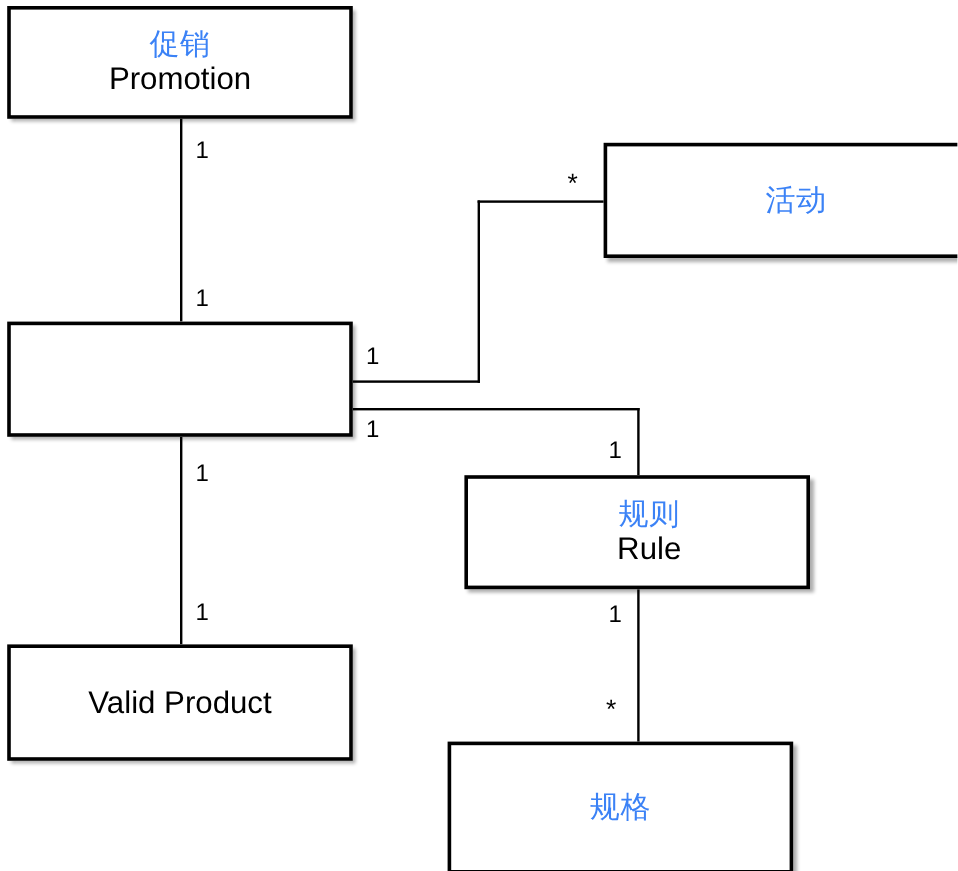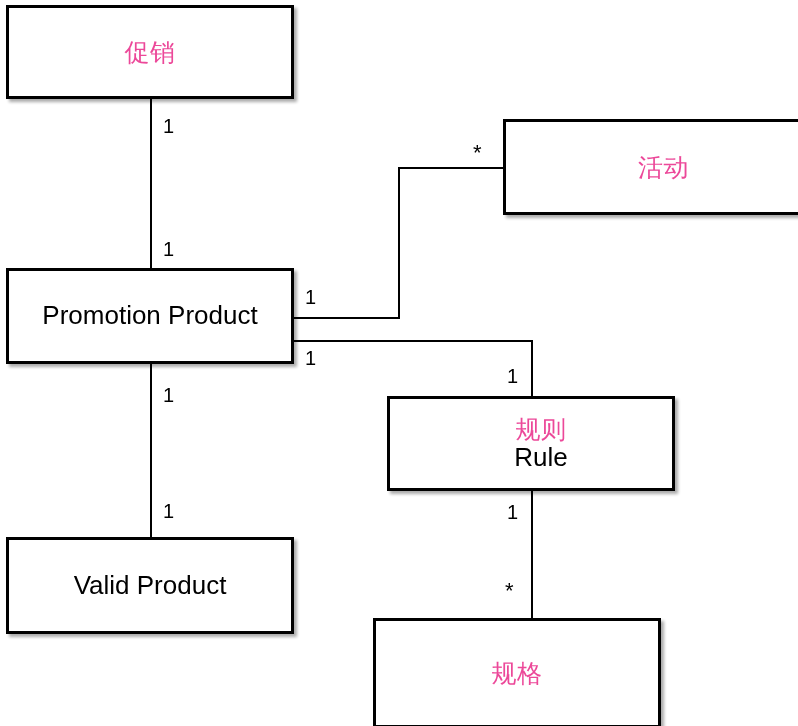--- a/index.html
+++ b/index.html
@@ -28,21 +28,21 @@
     box-shadow: 3px 3px 3px rgba(0,0,0,0.33);
     display: flex;
     flex-direction: column;
     align-items: center;
     justify-content: center;
     z-index: 3;
   }
   .node-cn {
     font-size: 25px;
     line-height: 1.12;
-    color: #ec4899;
+    color: #3b82f6;
     white-space: nowrap;
     letter-spacing: 0.5px;
   }
   .node-en {
     font-size: 26px;
     line-height: 1.14;
     color: #000000;
     white-space: nowrap;
   }
 
@@ -83,26 +83,26 @@
       <div class="edge-h" style="left: 293px; top: 317px; width: 107px;"></div>
       <div class="edge-v" style="left: 398px; top: 167px; height: 152px;"></div>
       <div class="edge-h" style="left: 398px; top: 167px; width: 107px;"></div>
       <div class="edge-h" style="left: 293px; top: 340px; width: 240px;"></div>
       <div class="edge-v" style="left: 531px; top: 340px; height: 57px;"></div>
       <div class="edge-v" style="left: 531px; top: 491px; height: 128px;"></div>
     </div>
   <div id="node-layer">
       <div class="node" style="left: 6px; top: 5px; width: 288px; height: 94px;">
         <div class="node-cn">促销</div>
+        <div class="node-en">Promotion</div>
       </div>
       <div class="node" style="left: 503px; top: 119px; width: 321px; height: 96px;">
         <div class="node-cn">活动</div>
       </div>
       <div class="node" style="left: 6px; top: 268px; width: 288px; height: 96px;">
-        <div class="node-en">Promotion Product</div>
       </div>
       <div class="node" style="left: 387px; top: 396px; width: 288px; height: 95px; padding-left: 20px;">
         <div class="node-cn">规则</div>
         <div class="node-en">Rule</div>
       </div>
       <div class="node" style="left: 6px; top: 537px; width: 288px; height: 97px;">
         <div class="node-en">Valid Product</div>
       </div>
       <div class="node" style="left: 373px; top: 618px; width: 288px; height: 110px;">
         <div class="node-cn">规格</div>

